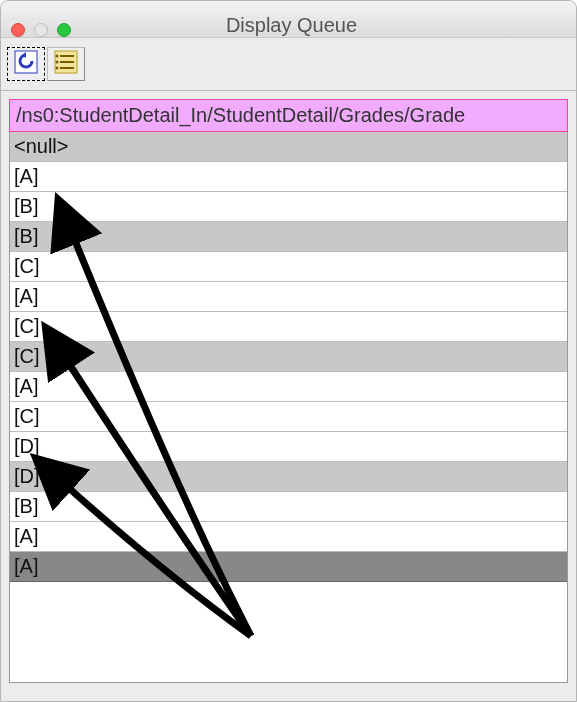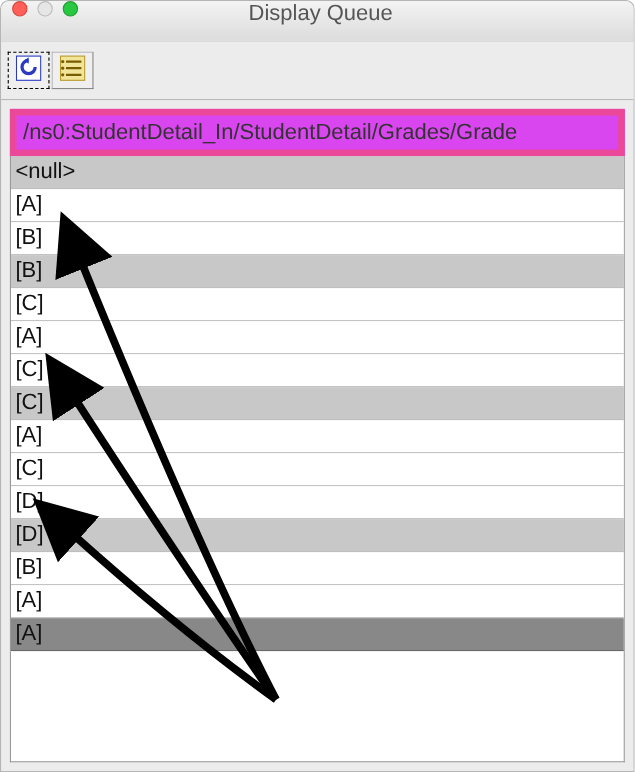--- a/index.html
+++ b/index.html
@@ -16,21 +16,21 @@
     height: 702px;
     border: 1px solid #b5b5b5;
     box-sizing: border-box;
     background: #ececec;
     border-radius: 8px 8px 0 0;
     position: relative;
   }
   .titlebar {
     height: 36px;
     display: flex;
-    align-items: flex-start;
+    align-items: flex-end;
     padding: 0 10px;
     border-bottom: 1px solid #c8c8c8;
     background: linear-gradient(#f3f3f3, #dcdcdc);
     border-radius: 8px 8px 0 0;
   }
   .traffic {
     display: flex;
     gap: 9px;
     align-items: center;
   }
@@ -77,22 +77,22 @@
     border: 1px dashed #000;
     padding:2px;
     box-sizing:border-box;
   }
   .queue {
     position: relative;
     margin: 8px;
     box-sizing: border-box;
   }
   .header-row {
-    background: #d946ef;
-    border: 6px solid #ec4899;
+    background: #f0abfc;
+    border: 1px solid #ec4899;
     font-size: 20px;
     color: #333;
     padding: 4px 6px 4px 6px;
     white-space: nowrap;
     overflow: hidden;
   }
   .rows {
     border-left:1px solid #999;
     border-right:1px solid #999;
   }

